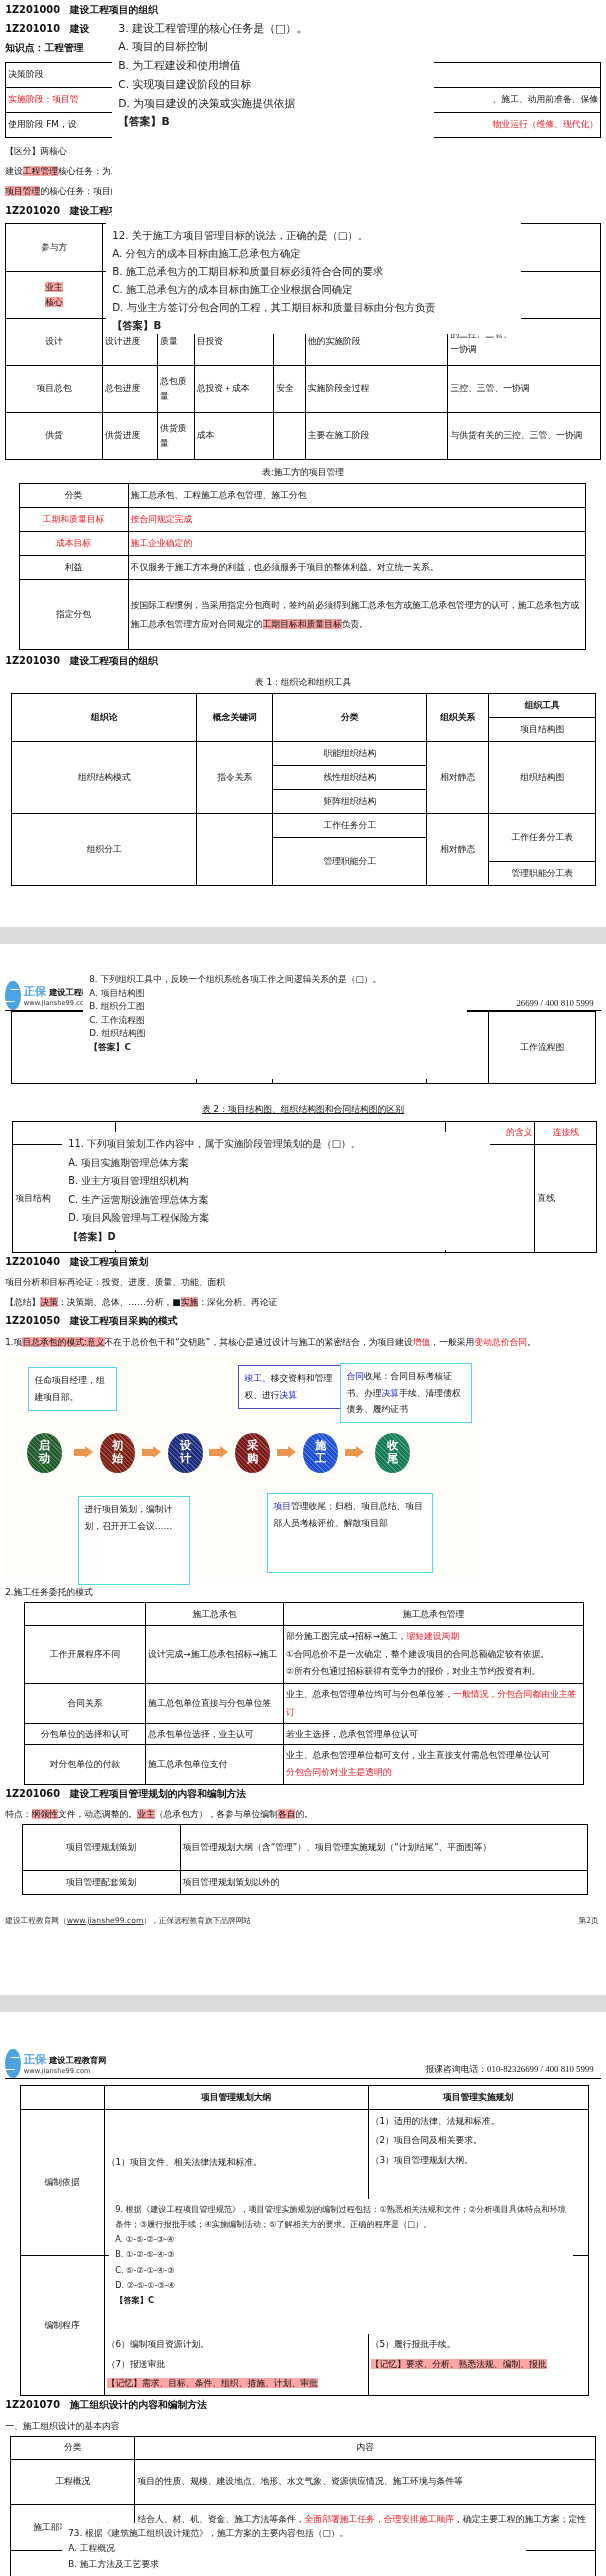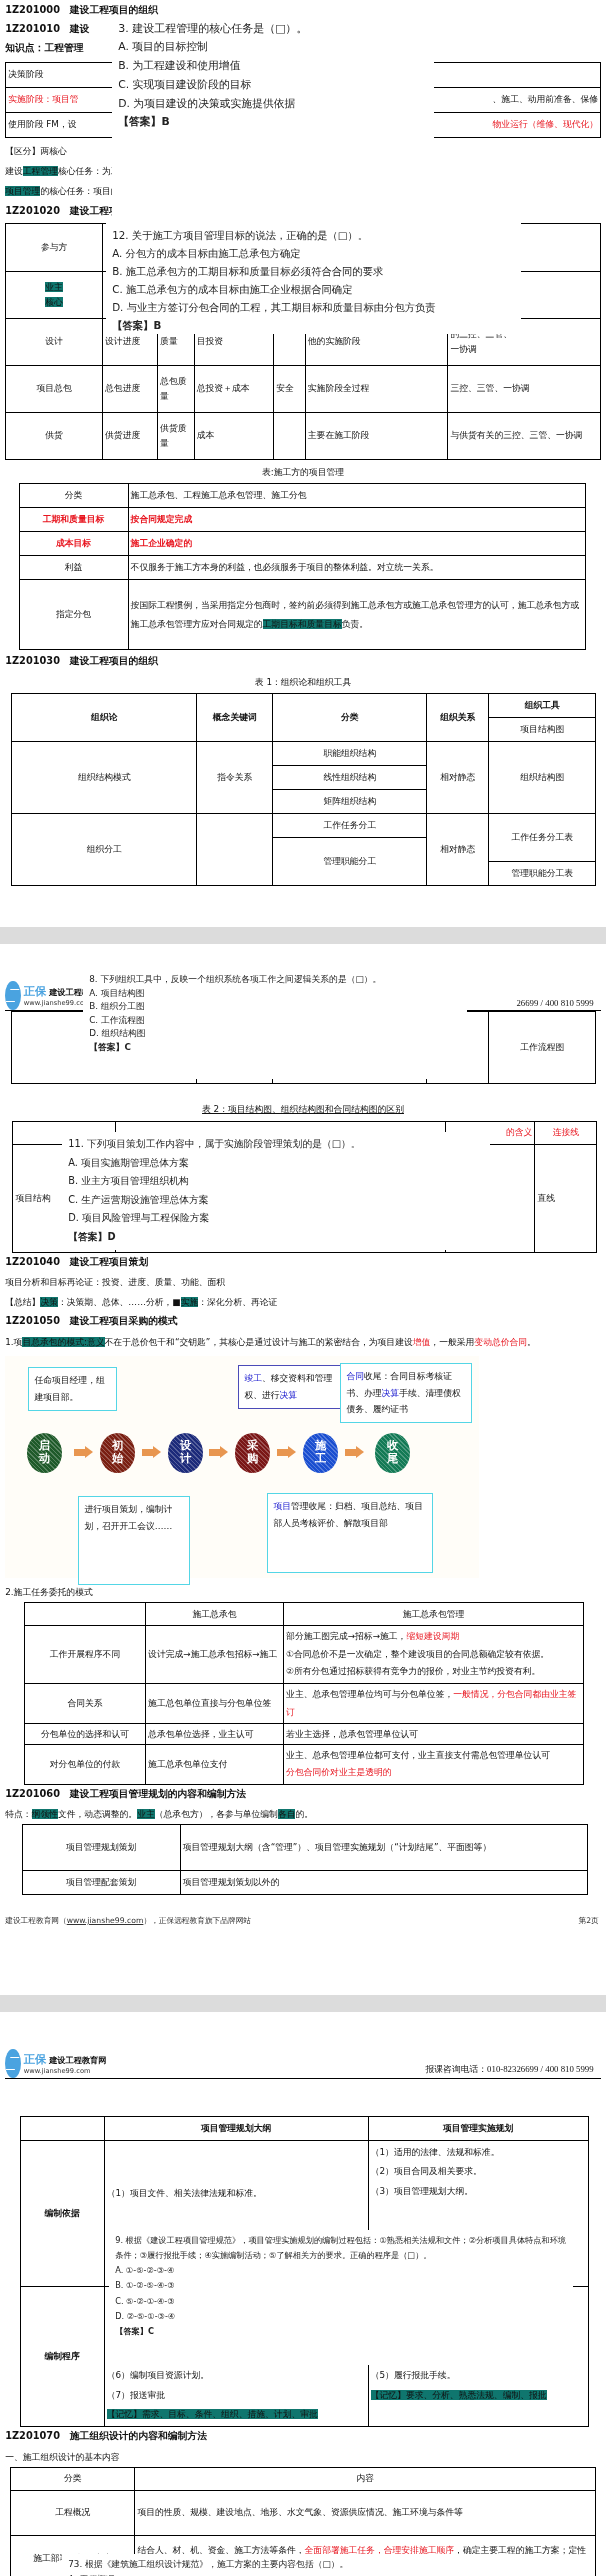--- a/index.html
+++ b/index.html
@@ -3,22 +3,22 @@
 <meta charset="utf-8">
 <style>
   * { box-sizing: border-box; margin: 0; padding: 0; }
   body { width: 606px; background: #fff; font-family: "DejaVu Sans", sans-serif; color: #111; font-size: 8.8px; }
   .page { position: relative; width: 606px; background: #fff; overflow: hidden; }
   .gap { height: 16.5px; background: #dcdcdc; margin: 5.2px 0; }
   .h { font-weight: bold; font-size: 9.8px; padding: 3.1px 5.2px; }
   .p { padding: 3.1px 5.2px; line-height: 1.6; }
   .red { color: #e8141e; }
   .blue { color: #2020d0; }
-  .hl { background: #0f766e; }
-  .bold { font-weight: bold; }
+  .hl { background: #fca5a5; }
+  .bold { font-weight: normal; }
   table { border-collapse: collapse; }
   td, th { border: 0.8px solid #000; padding: 2.1px 2.1px; vertical-align: middle; font-weight: normal; line-height: 1.7; }
   th { font-weight: bold; text-align: center; }
   .c { text-align: center; }
   .caption { text-align: center; padding: 5.2px 0 4.1px; font-size: 8.8px; }
   .footer { display: flex; justify-content: space-between; padding: 20.6px 7.2px 15.5px 5.2px; font-size: 7.7px; color: #333; }
   .footer .url { text-decoration: underline; }
   .header { display: flex; justify-content: space-between; align-items: flex-end; padding: 31px 7.2px 0 5.2px; border-bottom: 1px solid #000; margin: 0 5.2px; padding-left: 0; height: 88px; }
   .logo { display: flex; align-items: center; gap: 3.1px; }
   .logo-mark { width: 15.5px; height: 29px; border-radius: 50%; background: #4aa3e0; position: relative; }
@@ -390,21 +390,21 @@
     <div class="logo">
       <div class="logo-mark"></div>
       <div class="logo-text">
         <div><span class="zb">正保</span> <span class="name">建设工程教育网</span></div>
         <div class="url">www.jianshe99.com</div>
       </div>
     </div>
     <div class="phone"><span>报课咨询电话：</span><span>010-82326699 / 400 810 5999</span></div>
   </div>
 
-  <div style="position:relative;margin-top:37px;border-radius:32px;">
+  <div style="position:relative;margin-top:6px;border-radius:32px;">
     <table style="width:569px;margin:0 19.6px;">
       <tbody>
           <tr style="height:24px">
         <th style="width:84px"></th>
         <th style="width:264px">项目管理规划大纲</th>
         <th>项目管理实施规划</th>
       </tr>
       <tr style="height:146px">
         <td class="c bold">编制依据</td>
         <td style="vertical-align:top;padding-top:45px">

